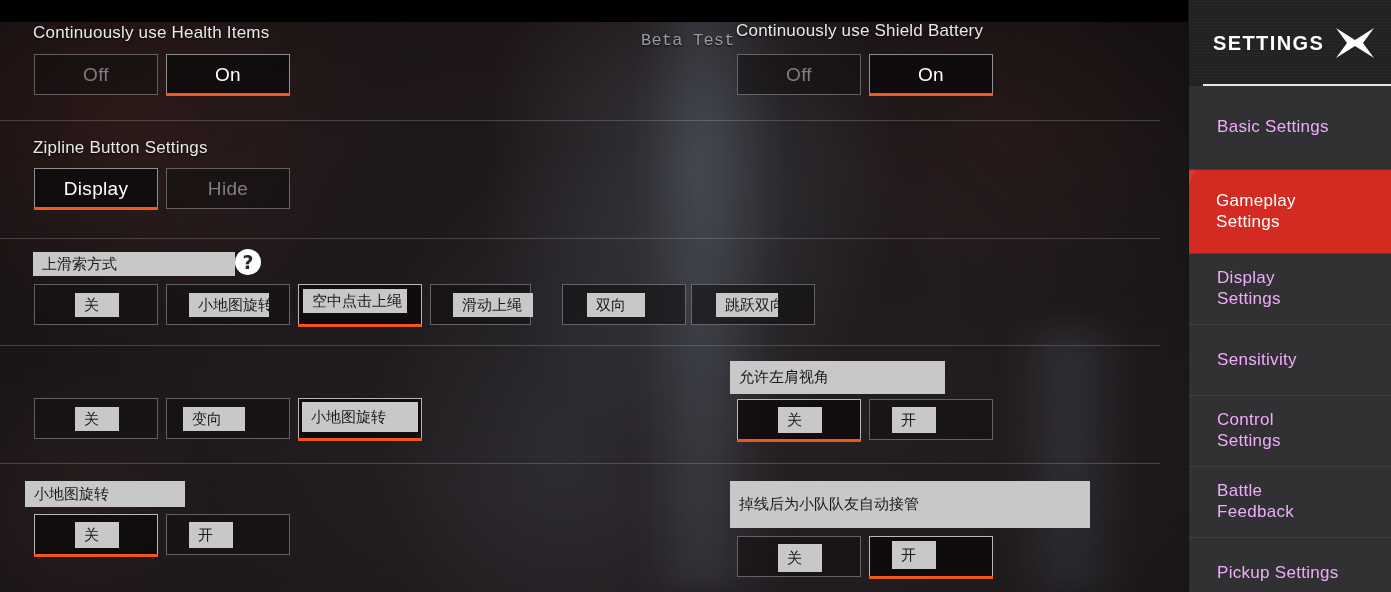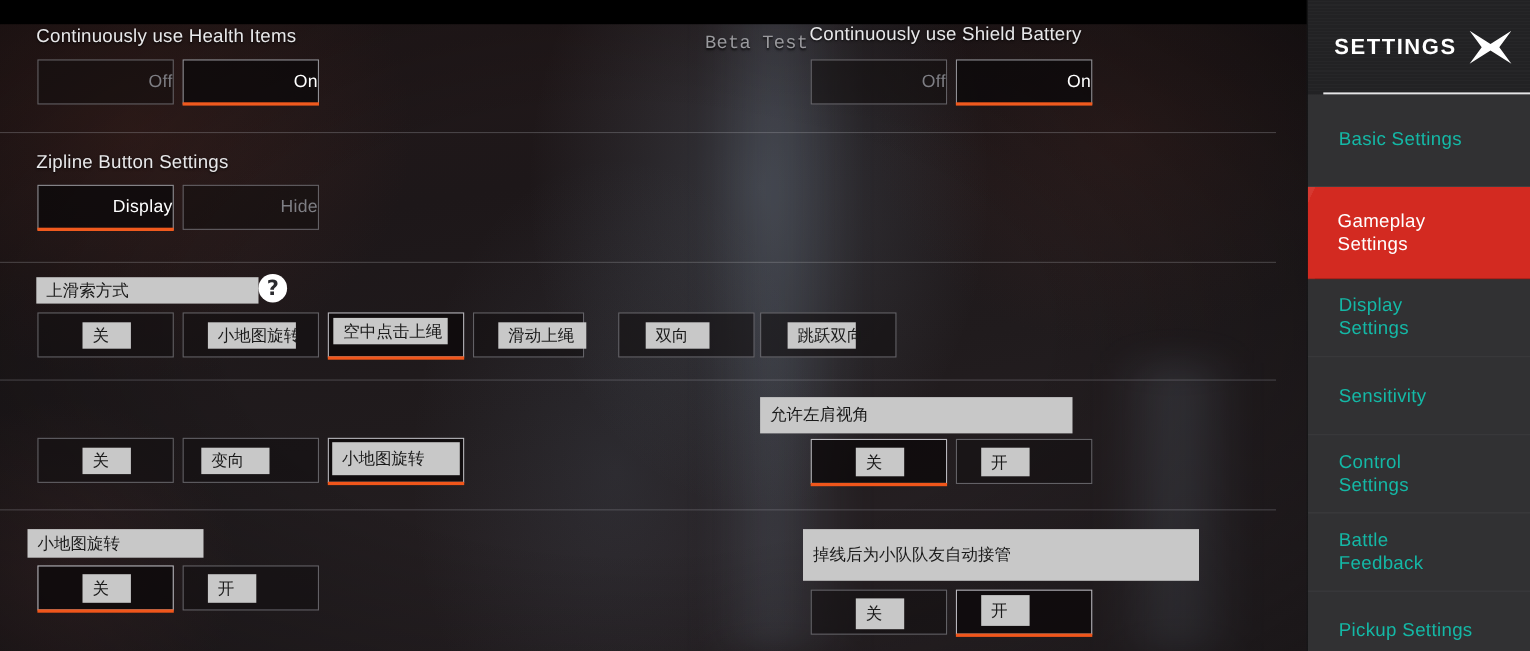--- a/index.html
+++ b/index.html
@@ -74,24 +74,24 @@
     text-shadow: 0 1px 2px rgba(0,0,0,0.8);
   }
   .sec-label.dim { color: #9a9a9e; font-family: Liberation Mono, monospace; }
 
   
   .opt {
     position: absolute;
     border: 1px solid rgba(160,160,168,0.55);
     background: rgba(18,14,15,0.55);
     color: #7e7e84;
-    font-size: 16px;
-    display: flex;
-    align-items: center;
-    justify-content: flex-end;
+    font-size: 19px;
+    display: flex;
+    align-items: center;
+    justify-content: center;
     letter-spacing: 0.3px;
   }
   .opt.sel {
     background: rgba(12,9,10,0.78);
     border-color: rgba(200,200,206,0.70);
     color: #ffffff;
   }
   .opt.sel::after {
     content: "";
     position: absolute;
@@ -182,21 +182,21 @@
     height: 2px;
     background: #e6e6e8;
   }
   .x-icon { width: 44px; height: 34px; flex: 0 0 auto; }
 
   .sb-item {
     position: relative;
     padding: 0 0 0 28px;
     display: flex;
     align-items: center;
-    color: #14b8a6;
+    color: #f0abfc;
     font-size: 17px;
     letter-spacing: 0.3px;
     line-height: 1.22;
     border-bottom: 1px solid rgba(255,255,255,0.07);
     background: #313133;
   }
   .sb-item .lbl { white-space: pre-line; }
   .sb-item.active {
     background:
       linear-gradient(115deg, rgba(255,255,255,0.07) 0 6px, rgba(0,0,0,0) 6px 26px),
@@ -279,21 +279,21 @@
     <div class="cbox" style="left:34px; top:398px; width:124px; height:41px">
       <div class="cn-pill" style="left:40px; top:8px; width:44px; height:24px">关</div>
     </div>
     <div class="cbox" style="left:166px; top:398px; width:124px; height:41px">
       <div class="cn-pill" style="left:16px; top:8px; width:62px; height:24px">变向</div>
     </div>
     <div class="cbox sel" style="left:298px; top:398px; width:124px; height:41px">
       <div class="cn-pill" style="left:3px; top:3px; width:116px; height:30px">小地图旋转</div>
     </div>
 
-    <div class="cn-pill" style="left:691px; top:361px; width:284px; height:33px">允许左肩视角</div>
+    <div class="cn-pill" style="left:730px; top:361px; width:215px; height:33px">允许左肩视角</div>
 
     <div class="cbox sel" style="left:737px; top:399px; width:124px; height:41px">
       <div class="cn-pill" style="left:40px; top:7px; width:44px; height:26px">关</div>
     </div>
     <div class="cbox" style="left:869px; top:399px; width:124px; height:41px">
       <div class="cn-pill" style="left:22px; top:7px; width:44px; height:26px">开</div>
     </div>
 
     <div class="cn-pill" style="left:25px; top:481px; width:160px; height:26px">小地图旋转</div>
 

